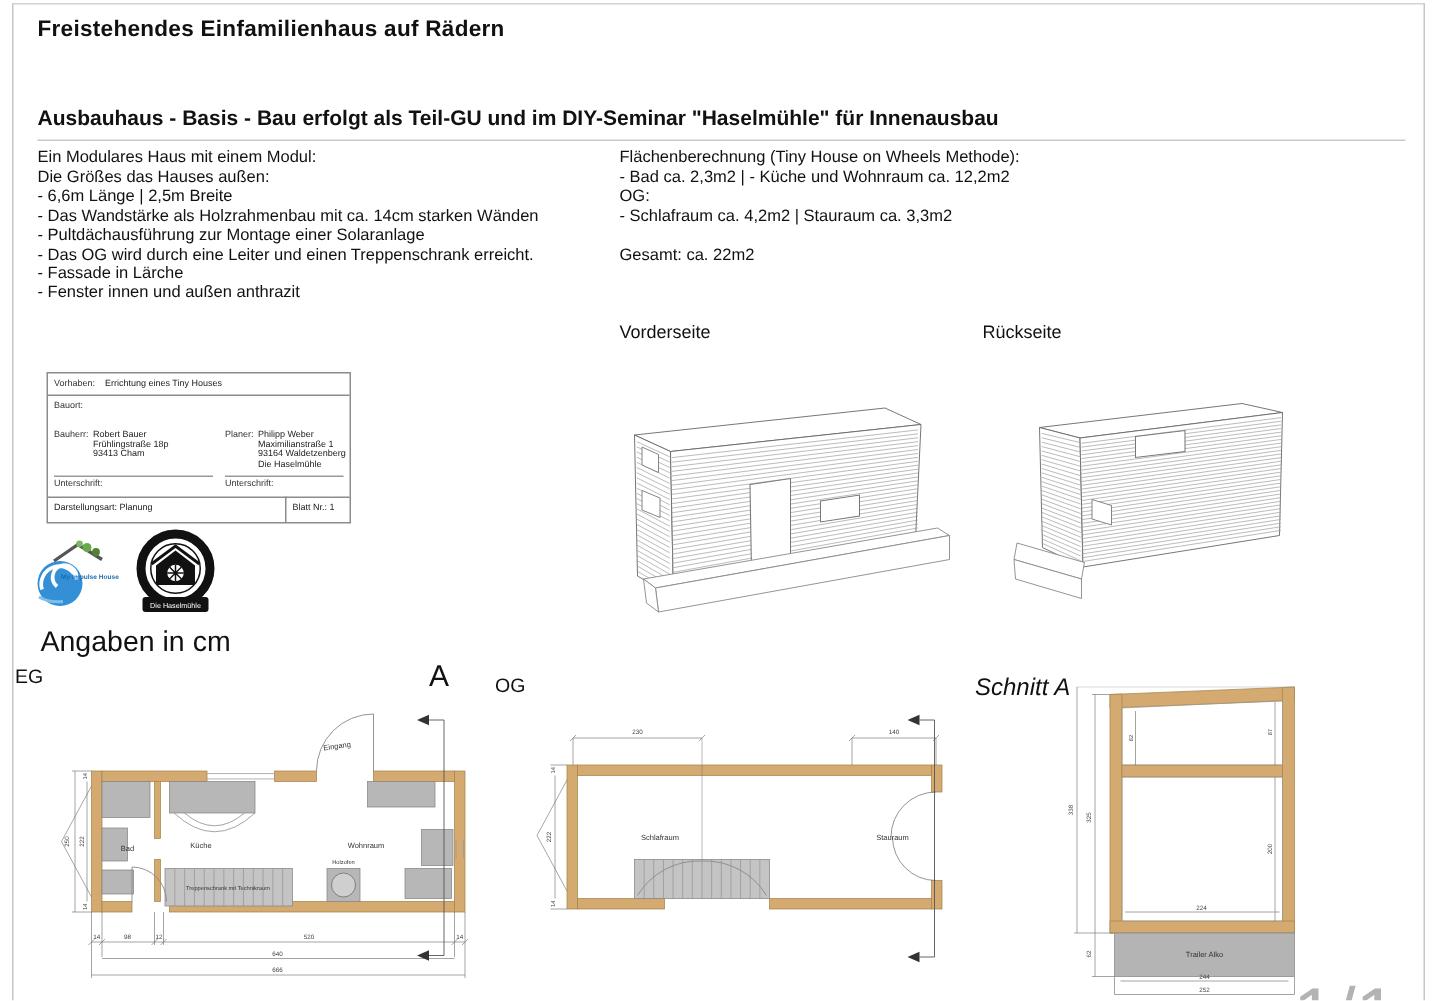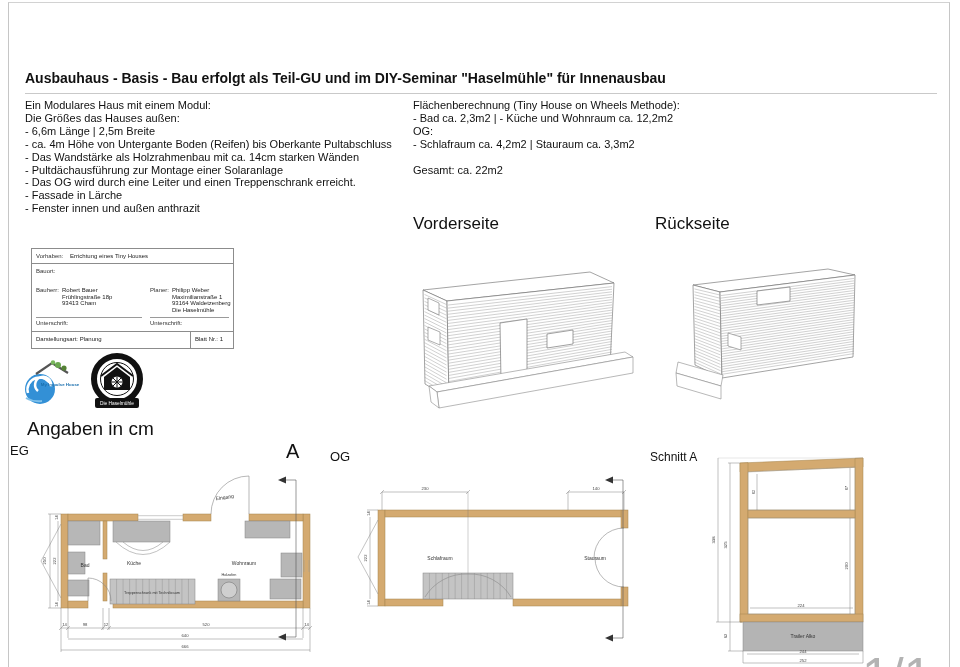--- a/index.html
+++ b/index.html
@@ -6,52 +6,52 @@
   #page{position:relative;width:960px;height:667px;background:#fff;overflow:hidden;
         font-family:"Liberation Sans",sans-serif;color:#111;}
   .abs{position:absolute;}
   .frame{left:8px;top:2px;width:940px;height:665px;border-left:1px solid #c6c6c6;
          border-top:1px solid #d2d2d2;border-right:1px solid #c6c6c6;pointer-events:none;}
   .h1{font-size:15px;font-weight:bold;letter-spacing:.2px;}
   .sub{font-size:14px;font-weight:bold;}
   .rule{height:1px;background:#c9c9c9;}
   .body-txt{font-size:11px;line-height:12.9px;white-space:nowrap;}
   .body-txt .bold{font-weight:normal;}
-  .viewlabel{font-size:17px;}
+  .viewlabel{font-size:12px;}
   .units{font-size:19px;}
   .planlabel{font-size:13px;text-align:right;}
-  .seclabel{font-size:12px;}
+  .seclabel{font-size:16px;font-style:italic;}
   .bigA{font-size:20px;}
   .pageno{font-size:50px;color:#b3b3b3;line-height:1;margin-top:39px;}
   
   .tblock{left:31px;top:248px;width:201px;height:99px;border:1px solid #8c8c8c;
           font-size:6px;color:#222;background:#fff;}
   .tblock .lbl{color:#333;}
   .tiny-line{position:absolute;height:1px;background:#8c8c8c;}
   .tblock .vsep{position:absolute;width:1px;background:#8c8c8c;}
   svg text{font-family:"Liberation Sans",sans-serif;fill:#333;}
   svg .dim{fill:#444;font-size:4.2px;}
   svg .dimS{fill:#444;font-size:3.8px;}
   svg .room{fill:#333;font-size:5px;}
   svg .roomS{fill:#333;font-size:3.8px;}
 </style>
 </head>
 <body>
 
 <div id="page">
   <div class="abs frame"></div>
 
+  <div class="abs h1" style="left:25px;top:11px">Freistehendes Einfamilienhaus auf Rädern</div>
   <div class="abs sub" style="left:25px;top:70px">Ausbauhaus - Basis - Bau erfolgt als Teil-GU und im DIY-Seminar "Haselmühle" für Innenausbau</div>
   <div class="abs rule" style="left:25px;top:93px;width:912px"></div>
 
   <div class="abs body-txt" style="left:25px;top:99px">
     <div class="bold">Ein Modulares Haus mit einem Modul:</div>
     <div>Die Größes das Hauses außen:</div>
     <div>- 6,6m Länge | 2,5m Breite</div>
-    <div>- ca. 4m Höhe von Untergante Boden (Reifen) bis Oberkante Pultabschluss</div>
     <div>- Das Wandstärke als Holzrahmenbau mit ca. 14cm starken Wänden</div>
     <div>- Pultdächausführung zur Montage einer Solaranlage</div>
     <div>- Das OG wird durch eine Leiter und einen Treppenschrank erreicht.</div>
     <div>- Fassade in Lärche</div>
     <div>- Fenster innen und außen anthrazit</div>
   </div>
 
   <div class="abs body-txt" style="left:413px;top:99px">
     <div class="bold">Flächenberechnung (Tiny House on Wheels Methode):</div>
     <div>- Bad ca. 2,3m2 | - Küche und Wohnraum ca. 12,2m2</div>

